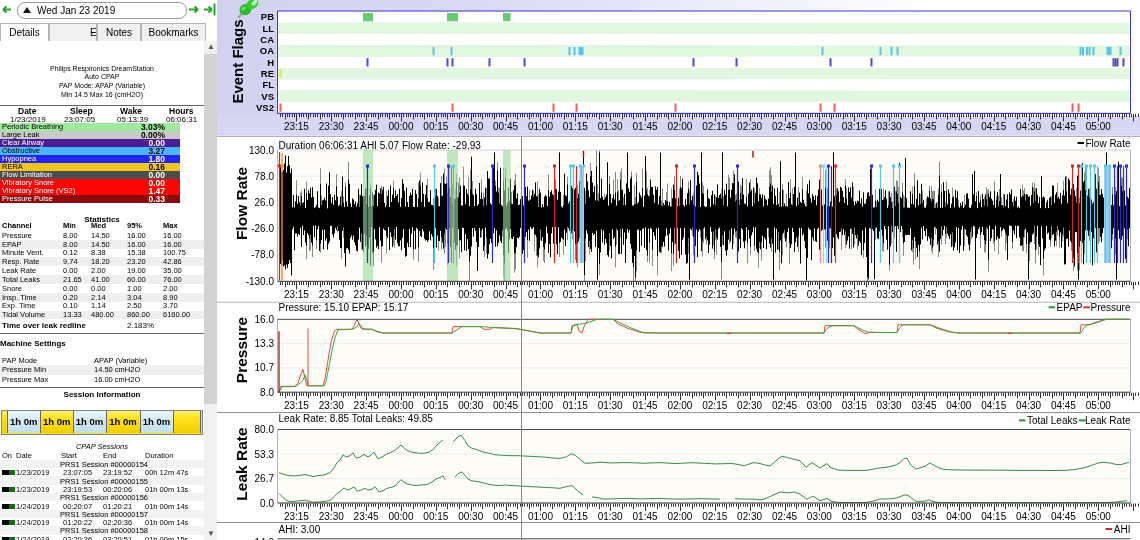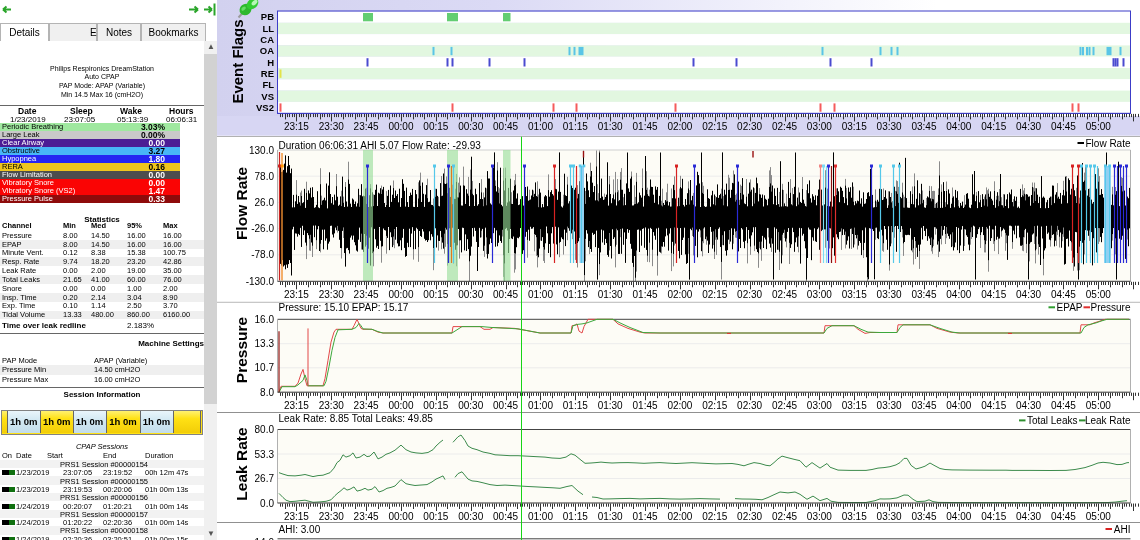--- a/index.html
+++ b/index.html
@@ -380,20 +380,24 @@
     </svg>
 <div id="side">
 
   <svg class="abs" style="left:0;top:0" width="220" height="22">
     <g stroke="#2aa52a" stroke-width="2" fill="none">
       <path d="M3,9.5 H11 M3,9.5 l3.5,-3 M3,9.5 l3.5,3"></path>
       <path d="M189,9.5 H198 M198,9.5 l-3.5,-3 M198,9.5 l-3.5,3"></path>
       <path d="M204,9.5 H212 M212,9.5 l-3.5,-3 M212,9.5 l-3.5,3 M214.5,3.5 V15.5"></path>
     </g>
   </svg>
+  <div id="pill">
+        <div class="tri"></div>
+        <div class="dt">Wed Jan 23 2019</div>
+      </div>
   <div class="tabs">
     <div class="tab on" style="left:0;width:49px;">Details</div>
     <div class="tab" style="left:49px;width:48px;padding-left:40px;">Events</div>
     <div class="tab" style="left:97px;width:44px;">Notes</div>
     <div class="tab" style="left:141px;width:65px;">Bookmarks</div>
   </div>
   <div class="cinfo" style="top:64.5px;">Philips Respironics DreamStation</div>
   <div class="cinfo" style="top:73.2px;">Auto CPAP</div>
   <div class="cinfo" style="top:82px;">PAP Mode: APAP (Variable)</div>
   <div class="cinfo" style="top:90.7px;">Min 14.5 Max 16 (cmH2O)</div>
@@ -507,21 +511,21 @@
         <div class="srow shade" style="top:310.5px;height:8.85px"></div>
         <div class="st" style="left:2px;top:311.3px;">Tidal Volume</div>
         <div class="st" style="left:63px;top:311.3px;">13.33</div>
         <div class="st" style="left:91px;top:311.3px;">480.00</div>
         <div class="st" style="left:127px;top:311.3px;">860.00</div>
         <div class="st" style="left:163px;top:311.3px;">6160.00</div>
       </div>
   <div class="st stb" style="left:2px;top:322px;font-size:8px;">Time over leak redline</div>
   <div class="st" style="left:127px;top:322px;font-size:8px;">2.183%</div>
   <div class="sephr" style="top:333px;"></div>
-  <div class="st stb" style="left:0;top:340px;width:204px;text-align:right;font-size:8px;">Machine Settings</div>
+  <div class="st stb" style="left:0;top:340px;width:204px;text-align:left;font-size:8px;">Machine Settings</div>
   <div id="msets">
         <div class="st" style="left:2px;top:356.5px;">PAP Mode</div>
         <div class="st" style="left:94px;top:356.5px;">APAP (Variable)</div>
         <div class="srow shade" style="top:365px;height:9.5px"></div>
         <div class="st" style="left:2px;top:366px;">Pressure Min</div>
         <div class="st" style="left:94px;top:366px;">14.50 cmH2O</div>
         <div class="st" style="left:2px;top:375.5px;">Pressure Max</div>
         <div class="st" style="left:94px;top:375.5px;">16.00 cmH2O</div>
       </div>
   <div class="sephr" style="top:387px;"></div>
@@ -531,21 +535,21 @@
         <div class="sseg segB" style="left:5.5px;width:33.5px;">1h 0m</div>
         <div class="sseg segY" style="left:39px;width:32.5px;">1h 0m</div>
         <div class="sseg segB" style="left:71.5px;width:33px;">1h 0m</div>
         <div class="sseg segY" style="left:104.5px;width:34px;">1h 0m</div>
         <div class="sseg segB" style="left:138.5px;width:33px;">1h 0m</div>
         <div class="sseg segY" style="left:171.5px;width:27.5px;"></div>
       </div>
   <div class="st" style="left:0;top:443px;width:204px;text-align:center;font-style:italic;">CPAP Sessions</div>
   <div class="st" style="left:2px;top:452px;">On</div>
   <div class="st" style="left:16px;top:452px;">Date</div>
-  <div class="st" style="left:47px;top:452px;">Start</div>
+  <div class="st" style="left:61px;top:452px;">Start</div>
   <div class="st" style="left:103px;top:452px;">End</div>
   <div class="st" style="left:145px;top:452px;">Duration</div>
   <div id="sess">
         <div class="srow" style="top:459.8px;height:8.4px;background:#f2f2f2;"></div>
         <div class="st" style="left:60px;top:461px;">PRS1 Session #00000154</div>
         <div class="sw" style="left:2px;top:470.3px;"></div>
         <div class="sw2" style="left:9px;top:470.3px;"></div>
         <div class="st" style="left:16px;top:469.3px;">1/23/2019</div>
         <div class="st" style="left:63px;top:469.3px;">23:07:05</div>
         <div class="st" style="left:103px;top:469.3px;">23:19:52</div>

